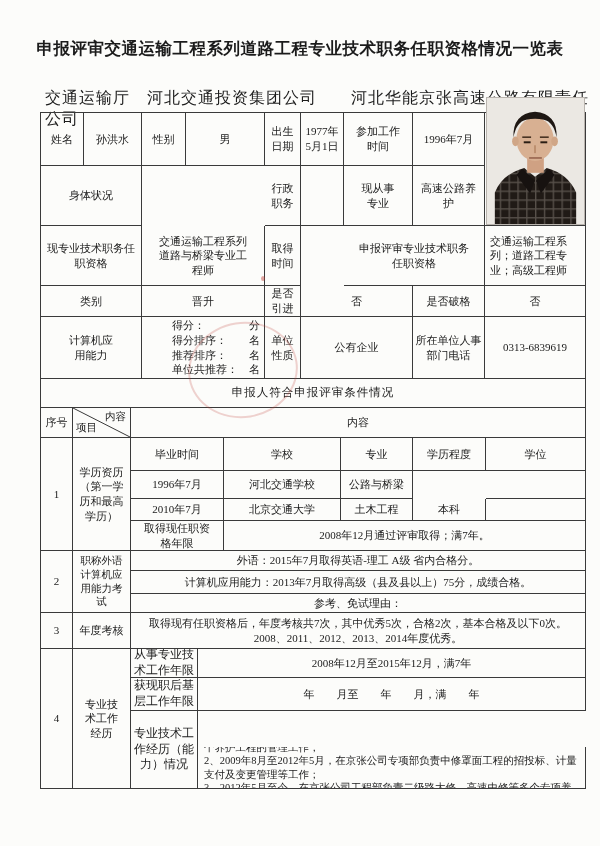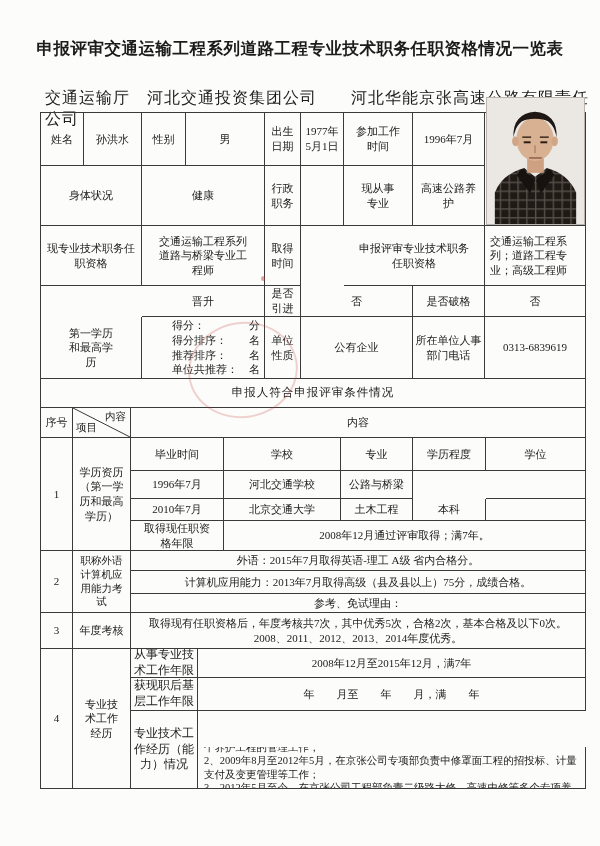--- a/index.html
+++ b/index.html
@@ -84,40 +84,40 @@
             <rect x="54" y="39" width="9" height="1.6" fill="#46301f"></rect>
             <rect x="37.5" y="44" width="7" height="2" fill="#2a1d14"></rect>
             <rect x="54.5" y="44" width="7" height="2" fill="#2a1d14"></rect>
             <rect x="48" y="48" width="2" height="8" fill="#bd8f6f"></rect>
             <rect x="43" y="60" width="13" height="1.8" fill="#9e6c55"></rect>
           </svg>
         </div>
       </div>
 
       <div class="c" style="grid-area:2/1/3/3">身体状况</div>
-      <div class="c" style="grid-area:2/3/3/5">健康</div>
       <div class="c" style="grid-area:2/5/3/6;padding:1px 2px">行政职务</div>
       <div class="c" style="grid-area:2/6/3/7"></div>
       <div class="c" style="grid-area:2/7/3/8;padding:1px 17px">现从事专业</div>
       <div class="c" style="grid-area:2/8/3/9;padding:1px 6px">高速公路养护</div>
 
       <div class="c" style="grid-area:3/1/4/3;padding:1px 2px">现专业技术职务任职资格</div>
       <div class="c" style="grid-area:3/3/4/5;padding:1px 17px">交通运输工程系列道路与桥梁专业工程师</div>
       <div class="c" style="grid-area:3/5/4/6;padding:1px 2px">取得时间</div>
       <div class="c" style="grid-area:3/7/4/9;padding:1px 13px">申报评审专业技术职务任职资格</div>
       <div class="c left" style="grid-area:3/9/4/10;padding:14px 5px">交通运输工程系列；道路工程专业；高级工程师</div>
 
+      <div class="c" style="grid-area:4/1/5/3">类别</div>
       <div class="c" style="grid-area:4/3/5/5">晋升</div>
       <div class="c" style="grid-area:4/5/5/6;padding:1px 2px">是否引进</div>
       <div class="c" style="grid-area:4/6/5/8">否</div>
       <div class="c" style="grid-area:4/8/5/9">是否破格</div>
       <div class="c" style="grid-area:4/9/5/10">否</div>
 
       <div class="c" style="grid-area:5/1/6/3">
-        <span class="wspan">第一学历和最高学历</span>
+        <span class="wspan">计算机应用能力</span>
       </div>
       <div class="c" style="grid-area:5/3/6/5">
         <div class="rank-lines">
           <div>得分：　　　　分</div>
           <div>得分排序：　　名</div>
           <div>推荐排序：　　名</div>
           <div>单位共推荐：　名</div>
         </div>
       </div>
       <div class="c" style="grid-area:5/5/6/6;padding:1px 2px">单位性质</div>

